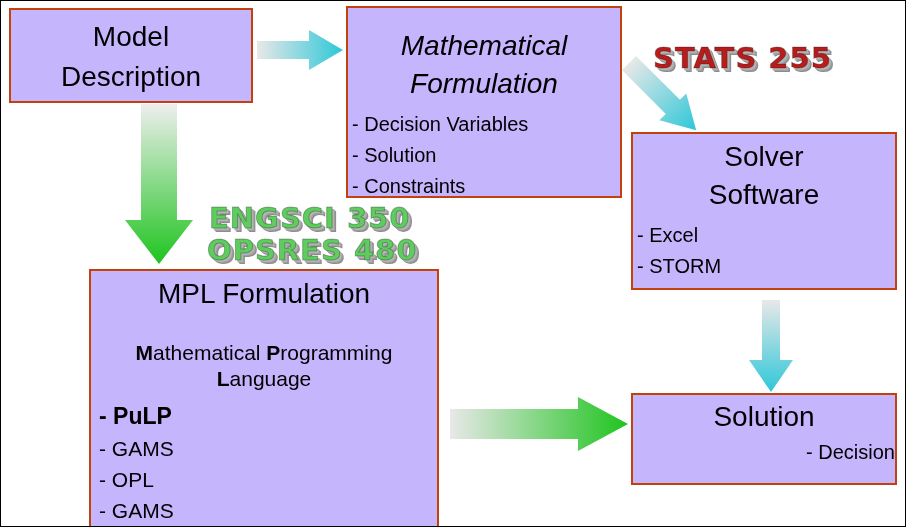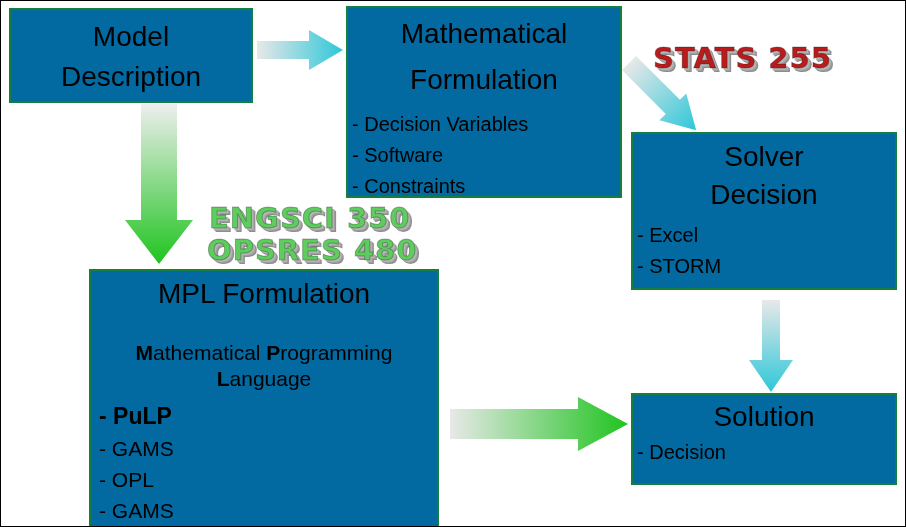--- a/index.html
+++ b/index.html
@@ -2,50 +2,50 @@
 <html><head>
 <meta charset="utf-8">
 <style>
   * { margin:0; padding:0; box-sizing:border-box; }
   html,body { background:#ffffff; }
   body { font-family:"Liberation Sans", sans-serif; color:#000; }
 
   .canvas { position:relative; width:906px; height:527px; background:#fff;
             border:1px solid #000; overflow:hidden; }
 
-  .box { position:absolute; background:#0369a1; border:2px solid #15803d; }
+  .box { position:absolute; background:#c4b5fd; border:2px solid #c2410c; }
   .title { font-size:28px; text-align:center; font-weight:400; }
 
   
   #box-model { left:8px; top:7px; width:244px; height:95px; }
   #box-model .title { width:180px; margin:7px auto 0; line-height:40px; }
 
   
   #box-math { left:345px; top:5px; width:276px; height:192px; }
-  #box-math .title { width:250px; margin:3px auto 0; line-height:46px; }
+  #box-math .title { width:250px; margin:19px auto 0; line-height:38px;font-style:italic; }
   .bullets { font-size:20px; text-align:left; padding-left:4px; margin-top:6px; }
   .bullets div { line-height:31px; }
 
   
   #box-solver { left:630px; top:131px; width:266px; height:158px; }
   #box-solver .title { width:160px; margin:4px auto 0; line-height:38px; }
 
   
   #box-mpl { left:88px; top:268px; width:350px; height:263px; }
   #box-mpl .title { margin-top:5px; line-height:36px; }
   .mpl-subtitle { font-size:21px; text-align:center; line-height:26px;margin-top:28px; }
   .mpl-subtitle .subb { font-weight:700; }
   .mpl-items { padding-left:8px; margin-top:8px; }
   .mpl-items .item { font-size:21px; line-height:31px; }
   .mpl-items .item-bold { font-size:23px; font-weight:700; line-height:33px; }
 
   
   #box-solution { left:630px; top:392px; width:266px; height:92px; }
   #box-solution .title { margin-top:2px; line-height:40px; }
-  #box-solution .bullets { margin-top:0; }
+  #box-solution .bullets { margin-top:0;text-align:right; }
 
   
   .arrow { position:absolute; display:block; }
   #arrow-a { left:256px; top:27px; }
   #arrow-b { left:612px; top:46px; }
   #arrow-c { left:118px; top:103px; }
   #arrow-d { left:449px; top:396px; }
   #arrow-e { left:748px; top:299px; }
 
   
@@ -76,41 +76,41 @@
           <stop offset="1" stop-color="#2ec7d8"></stop>
       </linearGradient>
     </defs>
     <polygon points="0,13 52,13 52,2 86,22 52,42 52,31 0,31" fill="url(#gA)"></polygon>
   </svg>
 
   <div class="box" id="box-math">
     <div class="title">Mathematical Formulation</div>
     <div class="bullets">
       <div>- Decision Variables</div>
-      <div>- Software</div>
+      <div>- Solution</div>
       <div>- Constraints</div>
     </div>
   </div>
 
   <div class="label3d label-cyan" id="label-stats">STATS 255</div>
 
   <svg class="arrow" id="arrow-b" width="100" height="100" viewBox="0 0 100 100">
     <defs>
       <linearGradient id="gB" x1="0" y1="0" x2="1" y2="0">
         <stop offset="0" stop-color="#e8e8e8"></stop>
           <stop offset="1" stop-color="#2ec7d8"></stop>
       </linearGradient>
     </defs>
     <g transform="translate(16,16) rotate(45)">
       <polygon points="0,-10 62,-10 62,-19 95,0 62,19 62,10 0,10" fill="url(#gB)"></polygon>
     </g>
   </svg>
 
   <div class="box" id="box-solver">
-    <div class="title">Solver Decision</div>
+    <div class="title">Solver Software</div>
     <div class="bullets">
       <div>- Excel</div>
       <div>- STORM</div>
     </div>
   </div>
 
   <svg class="arrow" id="arrow-c" width="80" height="162" viewBox="0 0 80 162">
     <defs>
       <linearGradient id="gC" x1="0" y1="0" x2="0" y2="1">
         <stop offset="0" stop-color="#eeeeee"></stop>

